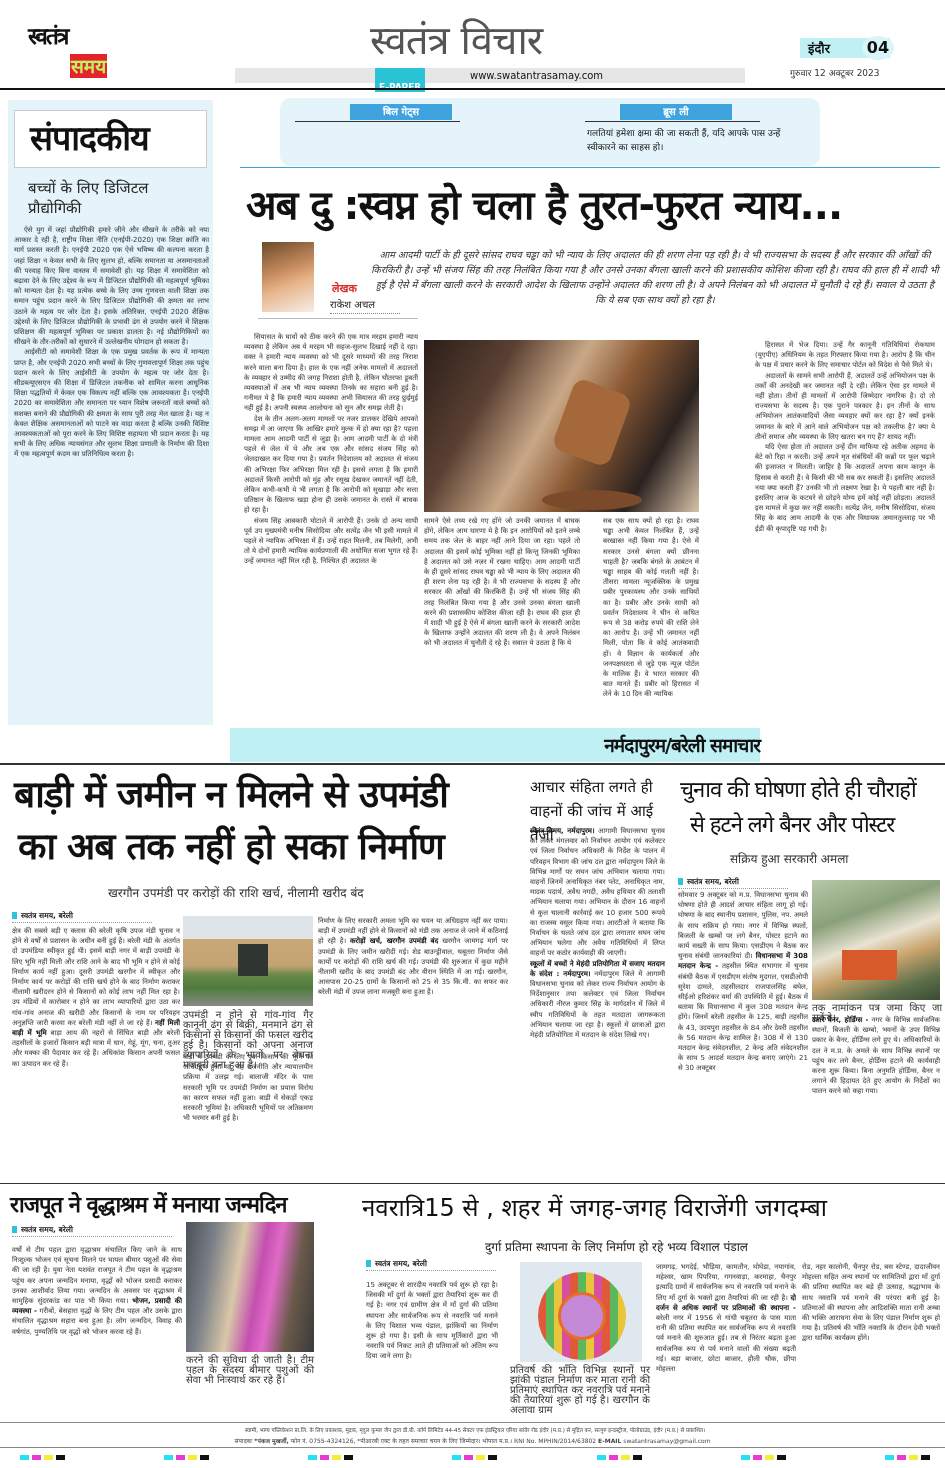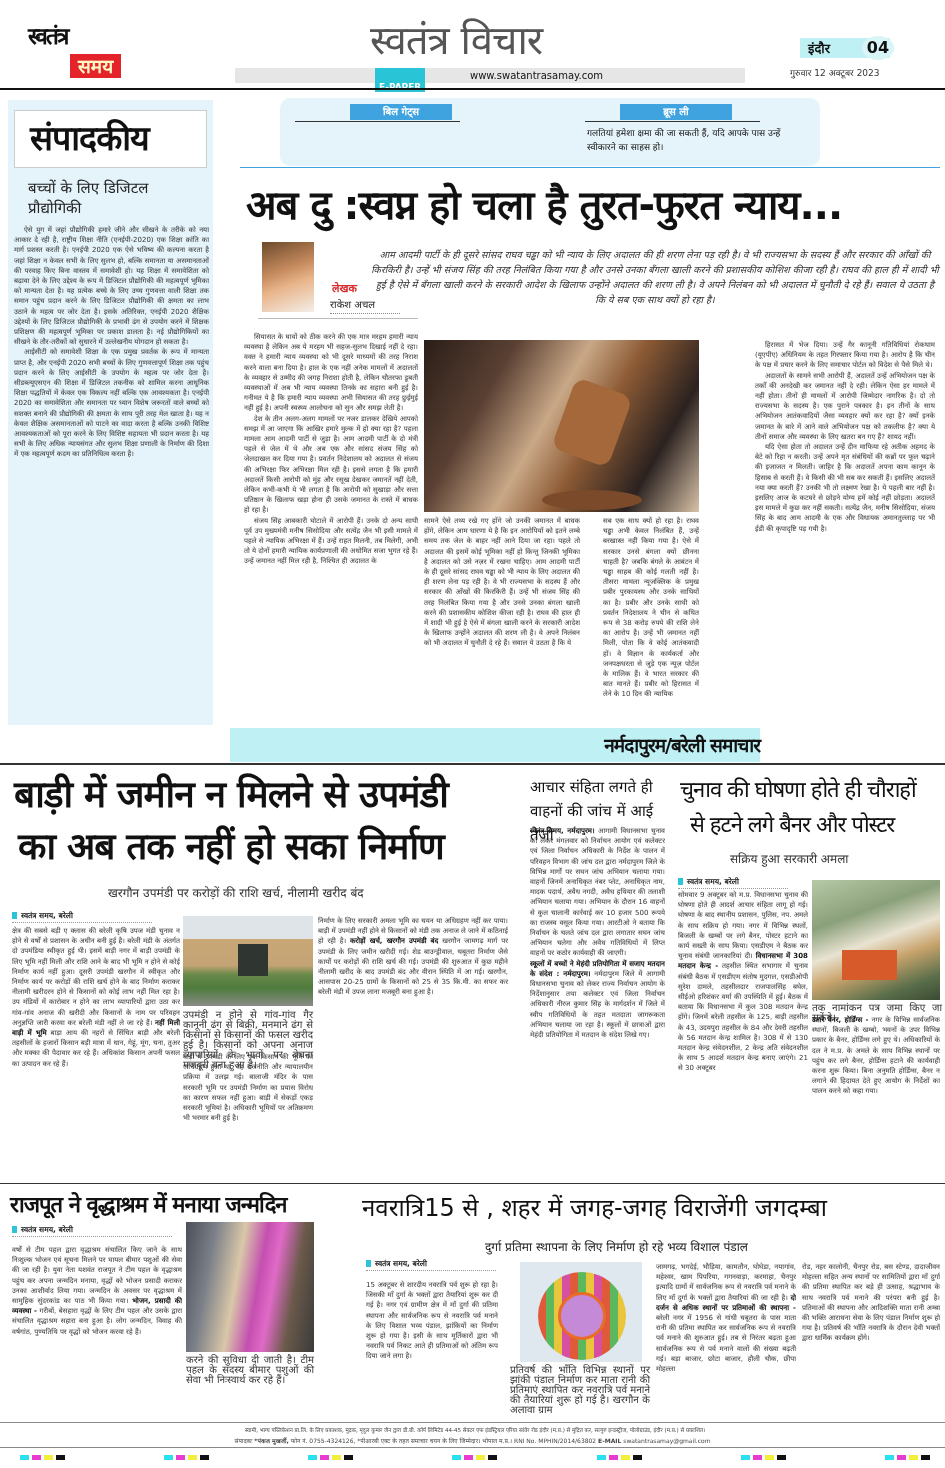--- a/index.html
+++ b/index.html
@@ -14,21 +14,21 @@
 .photo{overflow:hidden}
 .caption{font-size:10px;line-height:10px;color:#333;text-align:justify}
 .rule{background:#333;height:1px}
 </style>
 </head>
 <body>
 
 <div class="abs" style="left:0;top:0;width:945px;height:78px">
   <div class="abs" style="left:28px;top:18px;width:120px;height:62px">
     <div class="abs" style="left:0;top:0;font-size:23px;font-weight:bold;color:#111;letter-spacing:-2px;line-height:36px">स्वतंत्र</div>
-    <div class="abs" style="left:42px;top:36px;background:#e4232b;color:#fef9c3;font-size:19px;font-weight:bold;padding:0 8px;line-height:24px">समय</div>
+    <div class="abs" style="left:42px;top:36px;background:#e4232b;color:#bef264;font-size:19px;font-weight:bold;padding:0 1px;line-height:24px">समय</div>
   </div>
   <div class="abs" style="left:370px;top:18px;font-size:40px;color:#555;line-height:44px;letter-spacing:-1px">स्वतंत्र विचार</div>
   <div class="abs" style="left:235px;top:68px;width:510px;height:15px;background:#e6e6e6"></div>
   <div class="abs" style="left:375px;top:68px;height:15px;background:#29c5d6;color:#fff;font-size:9px;line-height:15px;padding:12px 4px;font-weight:bold">E-PAPER</div>
   <div class="abs" style="left:470px;top:68px;font-size:10px;line-height:15px;color:#111">www.swatantrasamay.com</div>
   <div class="abs" style="left:800px;top:38px;width:90px;height:20px;background:#bff0f4"></div>
   <div class="abs" style="left:808px;top:39px;font-size:13px;font-weight:bold;color:#111">इंदौर</div>
   <div class="abs" style="left:862px;top:36px;width:32px;height:24px;border-radius:50%;background:#d8f5f8;text-align:center;font-size:16px;font-weight:bold;line-height:24px;color:#111">04</div>
   <div class="abs" style="left:790px;top:66px;font-size:9px;color:#333">गुरुवार 12 अक्टूबर 2023</div>
   <div class="abs rule" style="left:0;top:88px;width:945px;height:2px;background:#111"></div>

